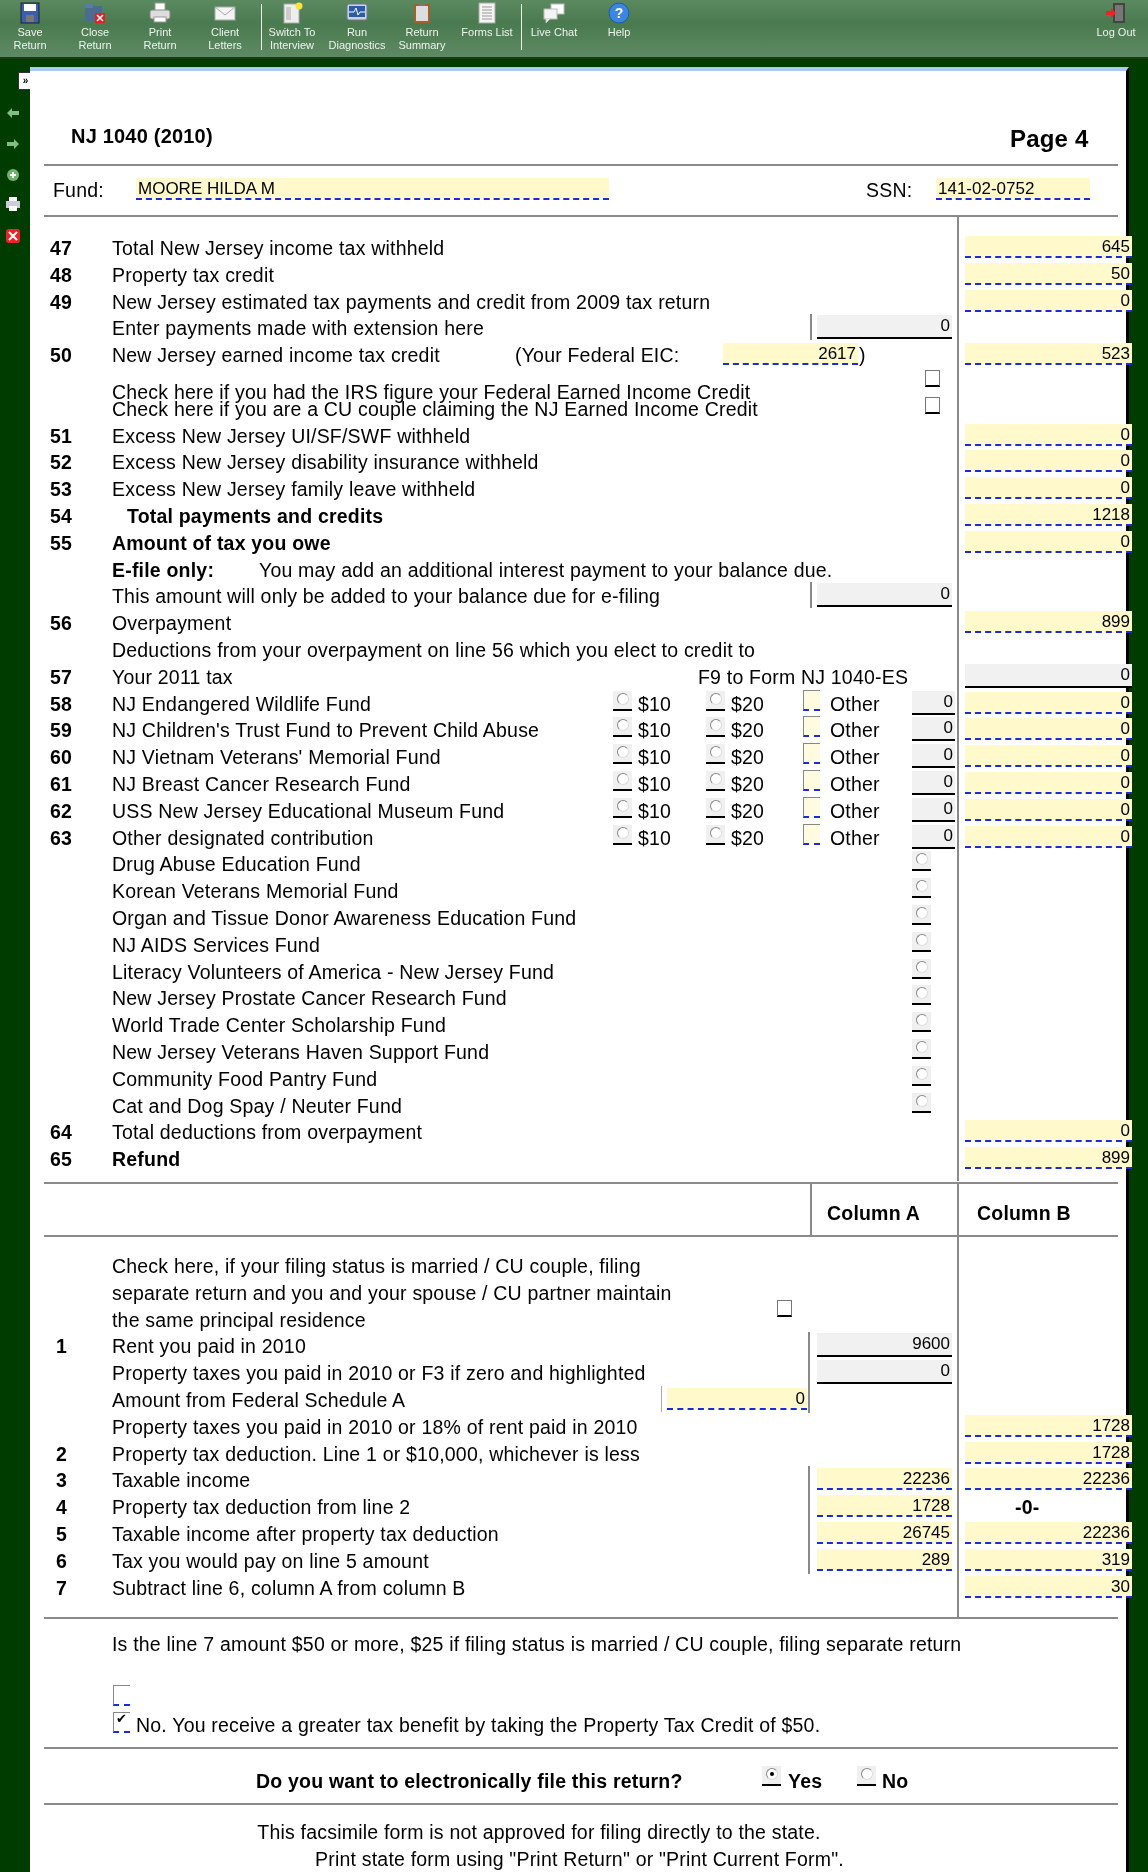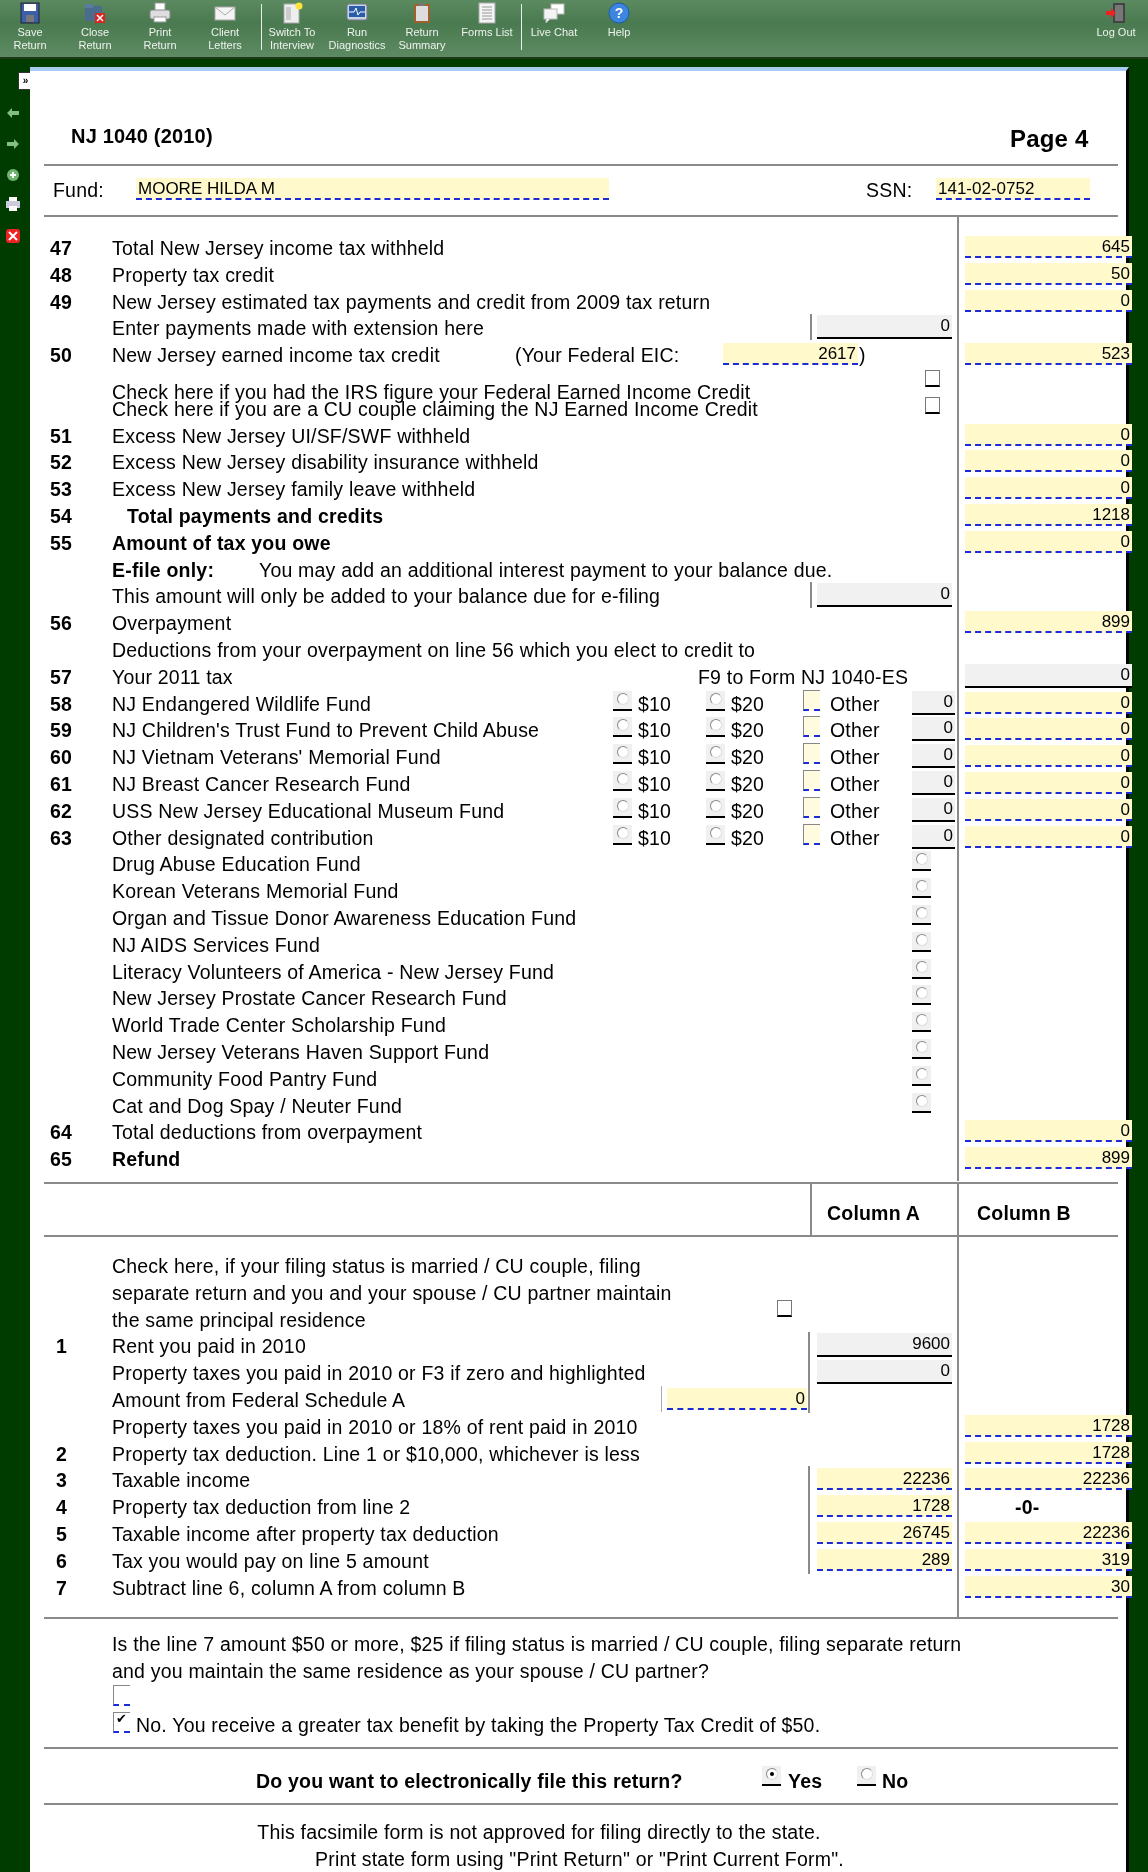--- a/index.html
+++ b/index.html
@@ -343,21 +343,20 @@
       <div class="field" style="left:787px;top:1477.8px;width:135px;">289</div>
       <div class="field" style="left:935px;top:1477.8px;width:167px;">319</div>
       <div class="abs txt num" style="left:26px;top:1505.6px;">7</div>
       <div class="abs txt" style="left:82px;top:1505.6px;">Subtract line 6,  column A from column B</div>
       <div class="field" style="left:935px;top:1504.6px;width:167px;">30</div>
       <div class="vline" style="left:778px;top:1395.4px;height:107.2px;"></div>
     </div>
 
   <div class="hr" style="top:1546px"></div>
   <div class="abs txt" style="left:82px;top:1562px;">Is the line 7 amount $50 or more,  $25 if filing status is married / CU couple,  filing separate return</div>
-  <div class="abs txt" style="left:82px;top:1589px;">and you maintain the same residence as your spouse / CU partner?</div>
   <div class="ochk" style="left:83px;top:1614px;background:#fff;"></div>
   <div class="ochk" style="left:83px;top:1641px;background:#fff;">
       <span style="position:absolute;left:2px;top:-2px;font-size:13px;">✔</span>
     </div>
   <div class="abs txt" style="left:106px;top:1643px;">No.   You receive a greater tax benefit by taking the Property Tax Credit of $50.</div>
 
   <div class="hr" style="top:1676px"></div>
   <div class="abs txt b" style="left:226px;top:1699px;">Do you want to electronically file this return?</div>
   <div class="radio on" style="left:732px;top:1695px;"></div>
   <div class="abs txt b" style="left:758px;top:1699px;">Yes</div>

